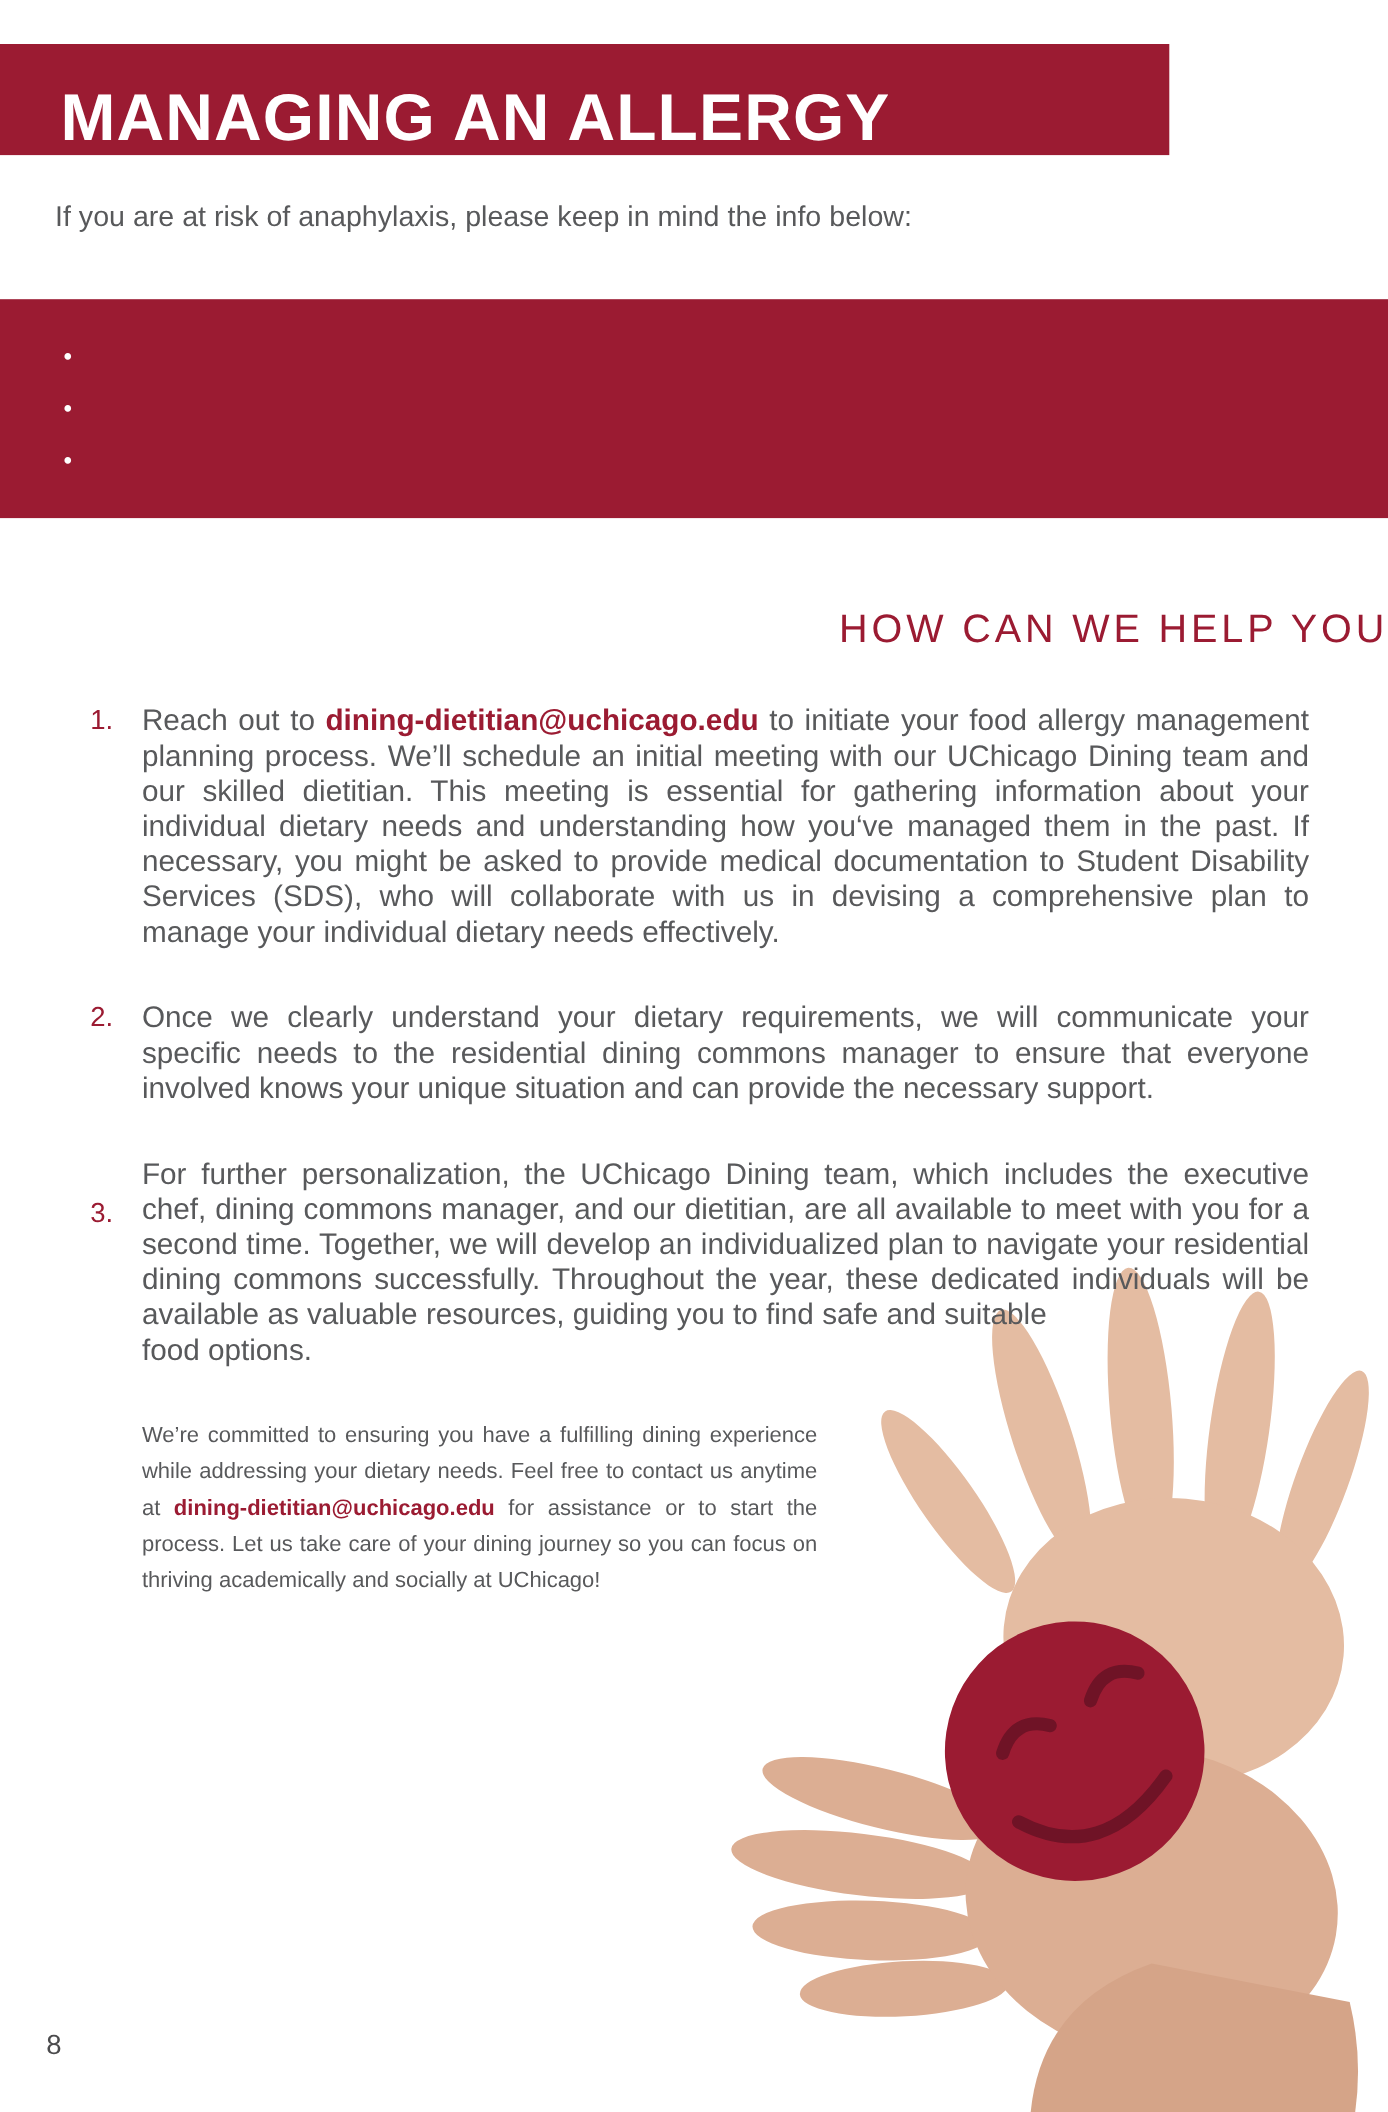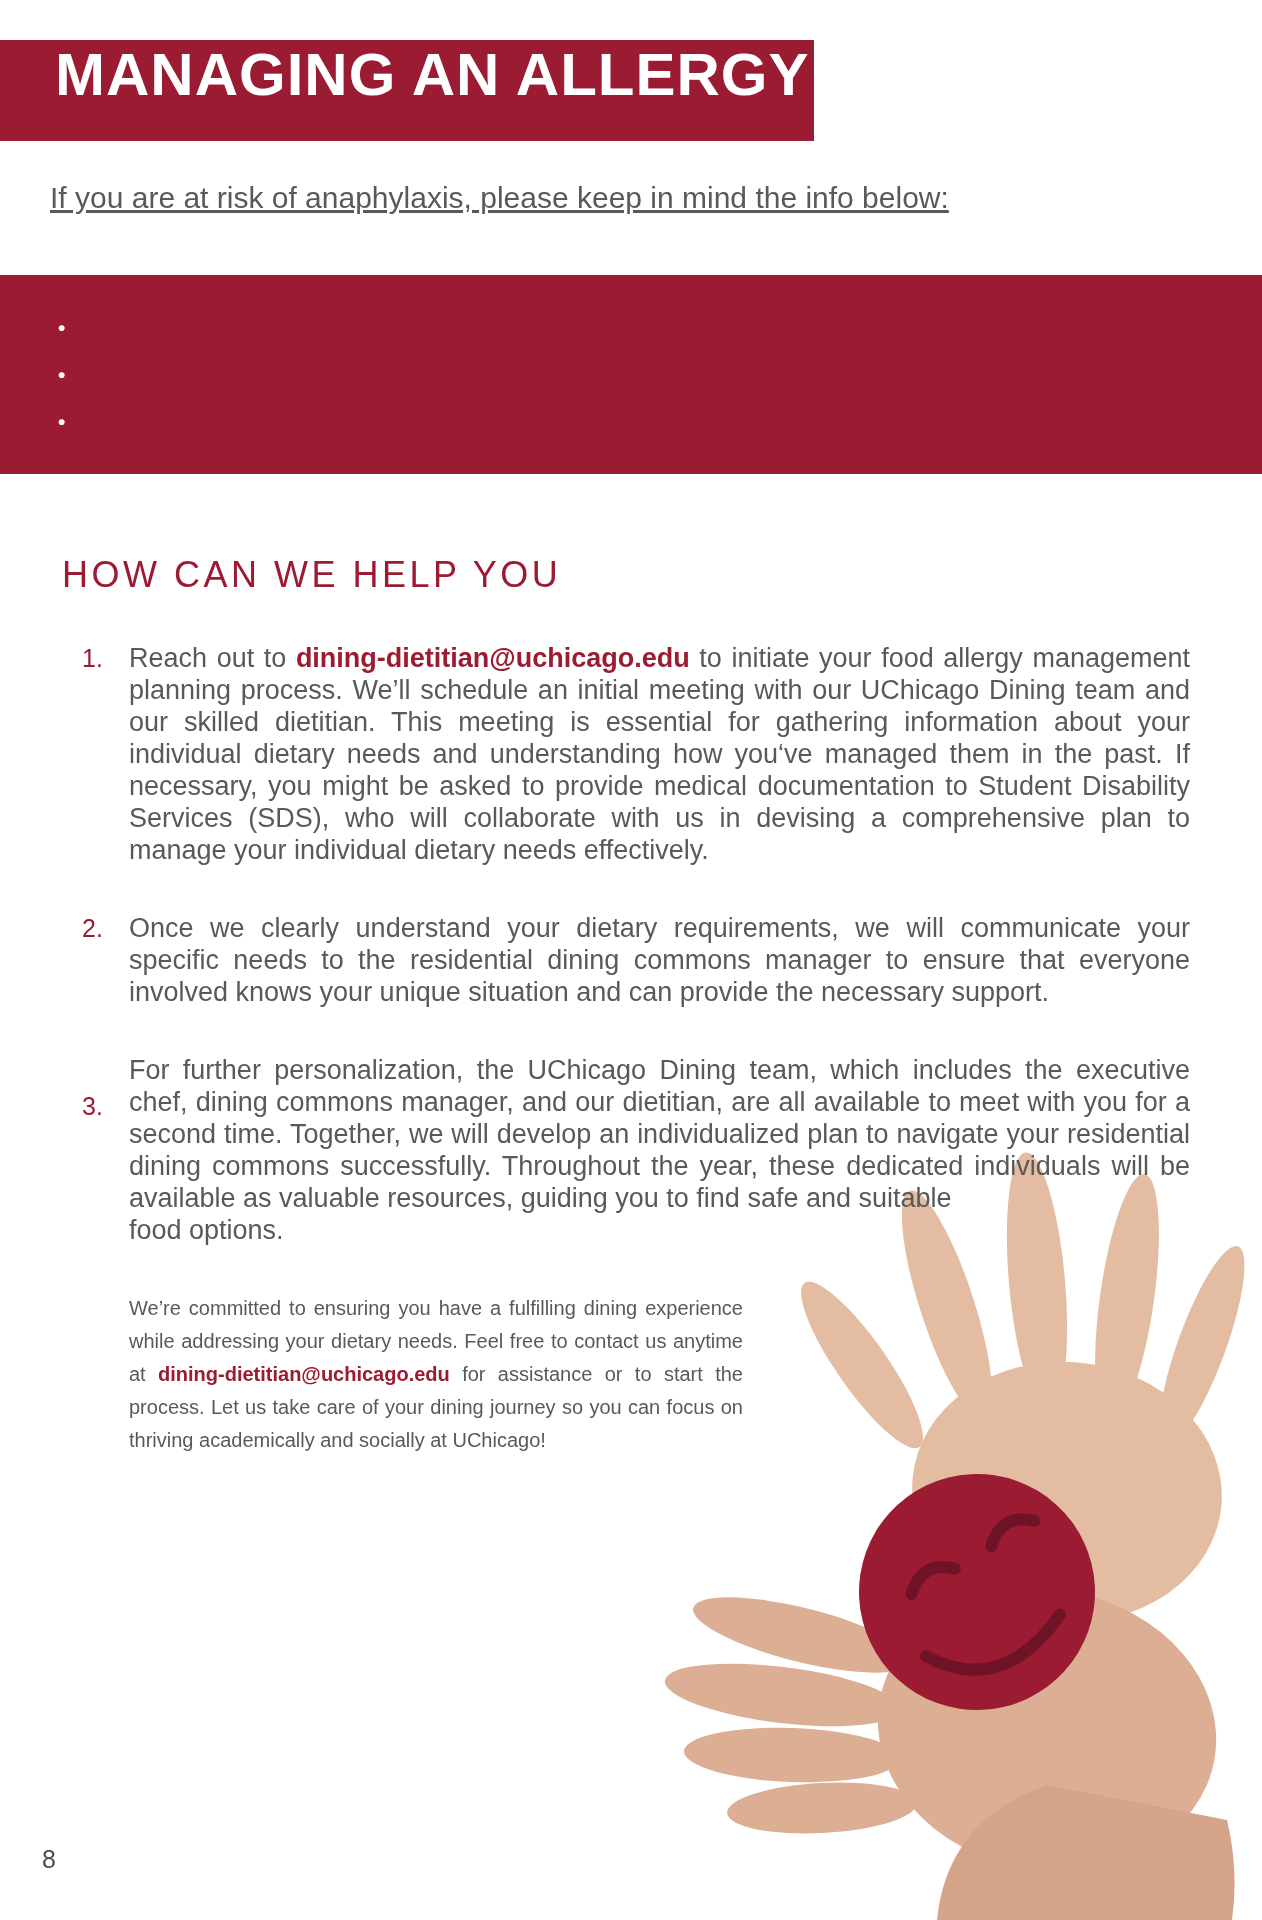--- a/index.html
+++ b/index.html
@@ -4,33 +4,33 @@
 <style>
   :root { --maroon:#9b1b32; --maroon-dark:#6f1326; --text-gray:#58595b; }
   * { margin:0; padding:0; box-sizing:border-box; }
   html,body { width:1262px; height:1920px; }
   body {
     position:relative; background:#ffffff; overflow:hidden;
     font-family:"Liberation Sans", sans-serif;
   }
   .content { position:relative; z-index:1; }
 
-  .banner { margin-top:40px; width:814px; height:101px; background:var(--maroon);
-            display:flex; align-items:flex-start; padding-left:55px; }
+  .banner { margin-top:40px; width:1063px; height:101px; background:var(--maroon);
+            display:flex; align-items:flex-end; padding-left:55px; }
   .banner-title { color:#fff; font-size:60px; font-weight:700; letter-spacing:1px; white-space:nowrap; }
 
   .intro { margin:40px 52px 0 50px; }
-  .intro-lead { color:var(--text-gray); font-size:30px; margin-bottom:17px;text-decoration:underline; }
+  .intro-lead { color:var(--text-gray); font-size:26px; margin-bottom:17px; }
   .intro-warning { color:var(--maroon); font-size:23px; font-weight:700; line-height:1.55; }
 
   .alert-box { margin-top:60px; background:var(--maroon); padding:38px 58px 20px 58px; }
   .alert-bullet { display:flex; color:#fff; font-weight:700; font-size:21px; line-height:29px; margin-bottom:18px; }
   .alert-bullet .marker { width:23px; flex:0 0 23px; }
 
-  .help-heading { margin:80px 0 0 62px; color:var(--maroon); font-size:36px; font-weight:400; letter-spacing:3.5px; }
+  .help-heading { margin:80px 0 0 117px; color:var(--maroon); font-size:36px; font-weight:400; letter-spacing:3.5px;text-align:right; }
 
   .item { display:flex; margin:46px 72px 0 82px; }
   .item-num { flex:0 0 47px; color:var(--maroon); font-size:25px; line-height:32px; }
   .item-num.offset { padding-top:36px; }
   .item-text { flex:1; color:var(--text-gray); font-size:27px; line-height:32px; text-align:justify; }
   .prewrap { white-space:pre-line; }
 
   .email { color:var(--maroon); font-weight:700; text-decoration:none; }
 
   .closing { margin:46px 0 0 129px; width:614px; color:var(--text-gray);

